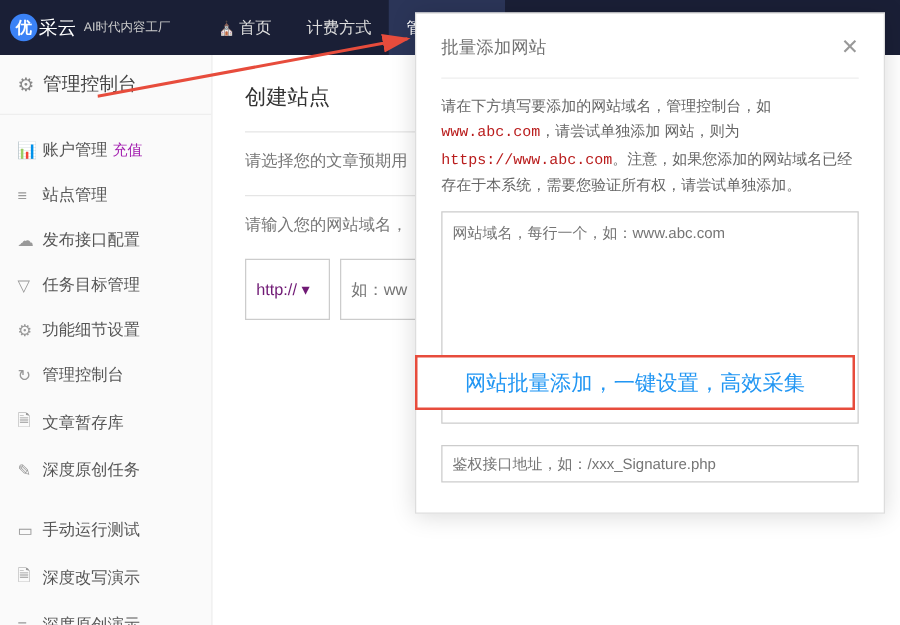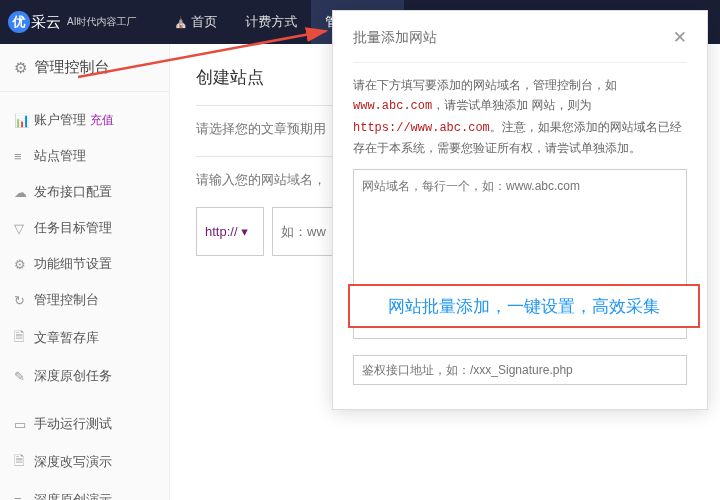--- a/index.html
+++ b/index.html
@@ -29,21 +29,21 @@
 .sel{border:1px solid #ccc;background:#fff;padding:16px 8px;font-size:13px;color:#701a75;width:68px}
 .inp{border:1px solid #ccc;padding:6px 8px;font-size:13px;flex:1}
 .modal{position:absolute;top:10px;right:12px;width:376px;background:#fff;box-shadow:0 2px 18px rgba(0,0,0,.15);border:1px solid #ddd;padding:16px 20px;z-index:10}
 .modal-head{display:flex;justify-content:space-between;align-items:center;margin-bottom:14px}
 .modal-title{font-size:14px;color:#737373}
 .close{font-size:17px;color:#999;cursor:pointer}
 .modal-hr{border:none;border-top:1px solid #eee;margin-bottom:12px}
 .modal-desc{font-size:12px;color:#666;line-height:1.7;margin-bottom:10px}
 .code-red{color:#b91c1c;font-family:Liberation Mono, monospace}
 .ta{width:100%;height:170px;border:1px solid #ccc;padding:8px;font-size:12px;color:#999;resize:none;margin-bottom:12px}
-.overlay-box{position:absolute;border:2px solid #e74c3c;left:348px;top:284px;width:352px;height:44px;display:flex;align-items:center;justify-content:center;z-index:20;background:#fff}
+.overlay-box{position:absolute;border:2px solid #e74c3c;left:332px;top:284px;width:352px;height:44px;display:flex;align-items:center;justify-content:center;z-index:20;background:#fff}
 .overlay-text{color:#2196f3;font-size:17px}
 .inp2{width:100%;border:1px solid #ccc;padding:7px 8px;font-size:12px;margin-bottom:8px}
 .desc2{font-size:12px;color:#666;line-height:1.7;margin-bottom:12px}
 .desc2 .warn{color:#d9534f}
 .arrow{position:absolute;z-index:15;pointer-events:none}
 svg{display:block}
 </style>
 </head>
 <body>
 

